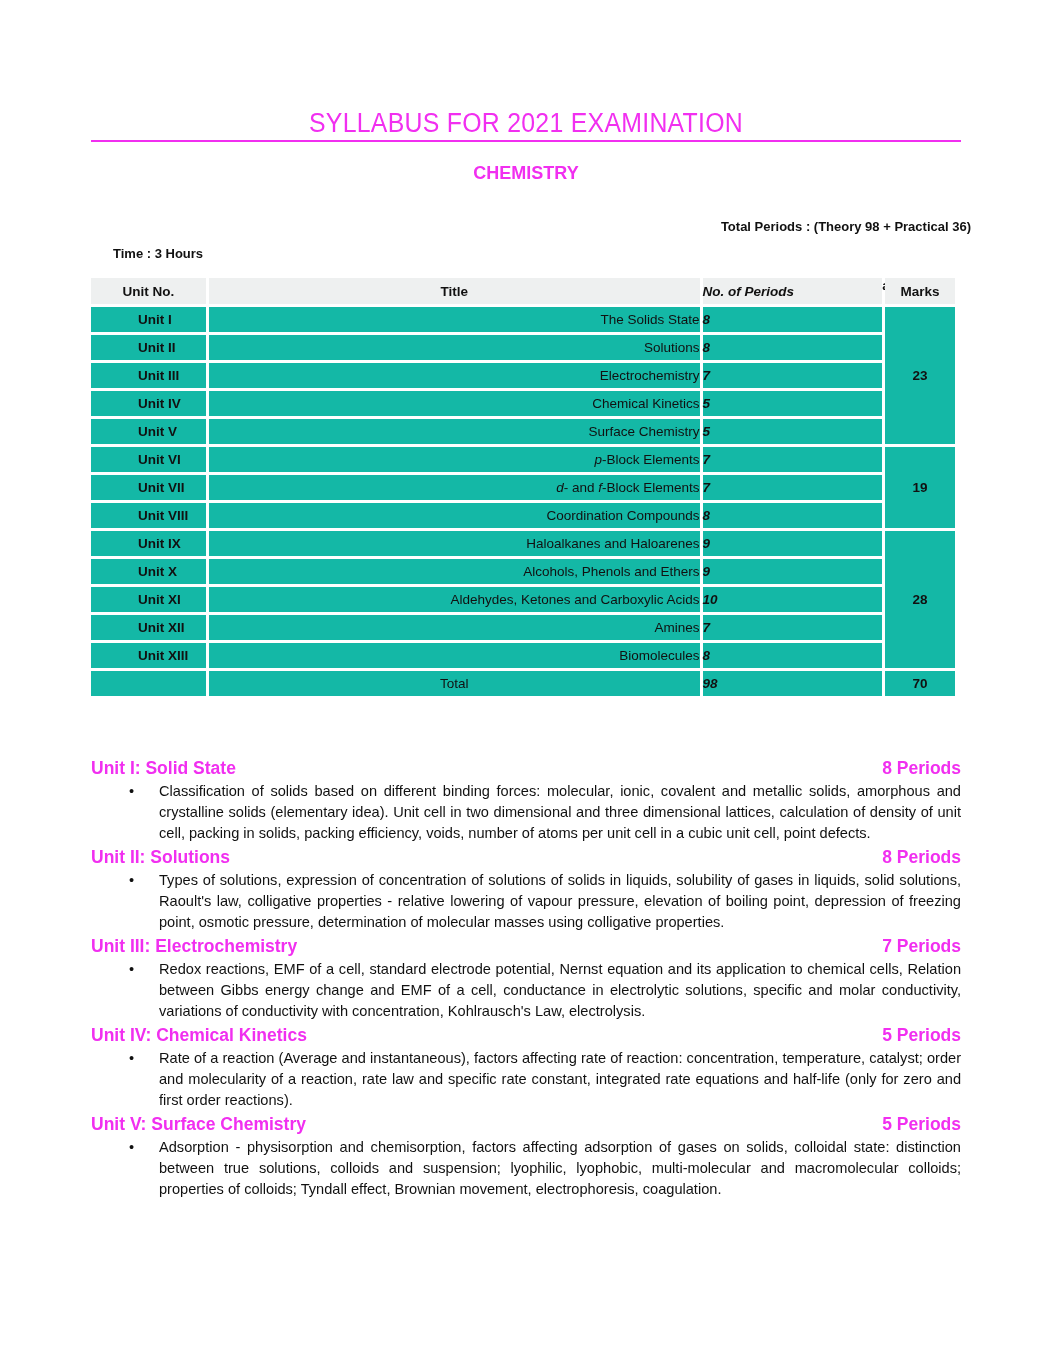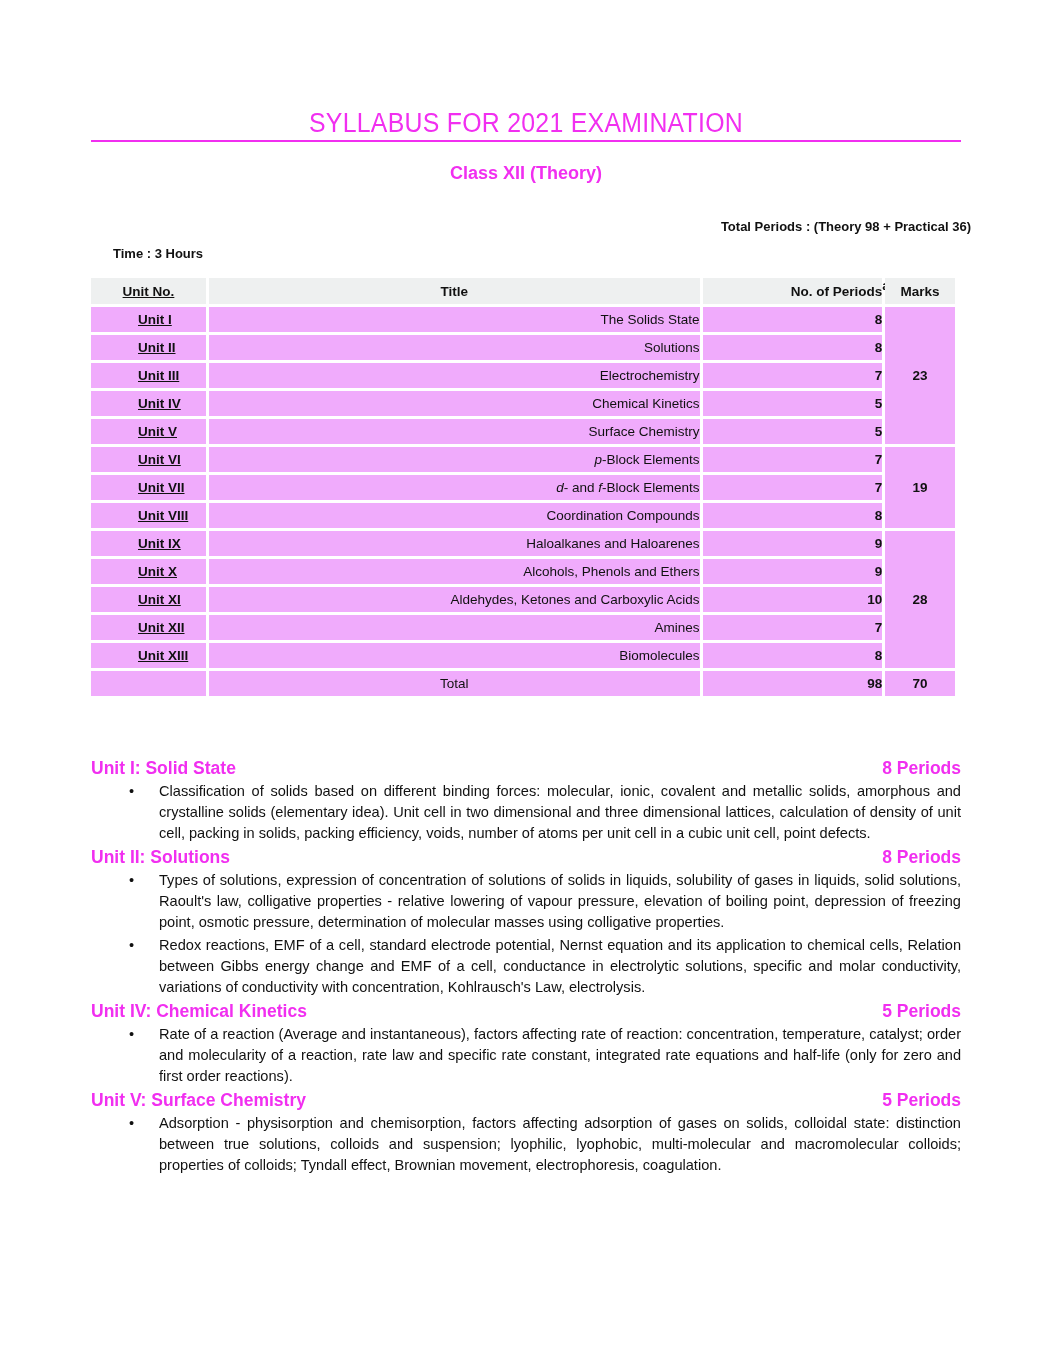--- a/index.html
+++ b/index.html
@@ -26,26 +26,26 @@
     .marks-top { position: absolute; right: 142px; top: 246px; font-size: 13px; font-weight: bold; margin-top: 32px; }
 
     table.units {
       position: absolute; left: 91px; top: 275px; width: 870px;
       border-collapse: separate; border-spacing: 3px 3px; margin-left: -3px;
       font-size: 13.5px;
     }
     table.units th {
       background: #eef0f0; height: 26px; font-weight: bold; font-size: 13.5px;
     }
-    table.units td { background: #f0abfc; height: 25px; }
-    .c-unit { width: 112px; padding-left: 47px; font-weight: bold; text-align: left; text-decoration: underline; }
+    table.units td { background: #14b8a6; height: 25px; }
+    .c-unit { width: 112px; padding-left: 47px; font-weight: bold; text-align: left; }
     th.c-unit { text-align: center; padding-left: 0; }
     .c-title { width: 478px; padding-left: 41px; text-align: right; }
     th.c-title { text-align: center; padding-left: 0; }
-    .c-per { width: 175px; text-align: right; font-weight: bold; }
+    .c-per { width: 175px; text-align: left; font-weight: bold; font-style: italic; }
     .c-marks { width: 68px; text-align: center; font-weight: bold; margin-top: 32px; }
     td.total-label { text-align: center; font-weight: normal; padding-left: 0; margin-top: 24px; }
 
     .units-detail { position: absolute; left: 91px; top: 757px; width: 870px; }
     .unit-block { margin-bottom: 0; }
     .unit-head {
       display: flex; justify-content: space-between; color: #f12ff0;
       font-weight: bold; font-size: 17.5px; line-height: 23px; gap: 28px;
     }
     .unit-body {
@@ -55,21 +55,21 @@
     .bullet { width: 68px; padding-left: 38px; flex: none; }
     .desc { flex: 1; text-align: justify; }
   </style>
 </head>
 <body>
 
 <div class="page-title">SYLLABUS FOR 2021 EXAMINATION</div>
 <div class="title-rule"></div>
 
 <div class="subject">
-  <div>Class XII (Theory)</div>
+  <div>CHEMISTRY</div>
 </div>
 
 <div class="total-periods">Total Periods : (Theory 98 + Practical 36)</div>
 <div class="time">Time : 3 Hours</div>
 <div class="marks-top">70 Marks</div>
 
 <table class="units">
   <thead>
     <tr>
       <th class="c-unit">Unit No.</th>
@@ -171,20 +171,24 @@
     <div class="unit-head">
         <span>Unit II: Solutions</span>
         <span>8 Periods</span>
       </div>
     <div class="unit-body">
         <span class="bullet">•</span>
         <span class="desc">Types of solutions, expression of concentration of solutions of solids in liquids, solubility of gases in liquids, solid solutions, Raoult's law, colligative properties - relative lowering of vapour pressure, elevation of boiling point, depression of freezing point, osmotic pressure, determination of molecular masses using colligative properties.</span>
       </div>
   </div>
   <div class="unit-block">
+    <div class="unit-head">
+        <span>Unit III: Electrochemistry</span>
+        <span>7 Periods</span>
+      </div>
     <div class="unit-body">
         <span class="bullet">•</span>
         <span class="desc">Redox reactions, EMF of a cell, standard electrode potential, Nernst equation and its application to chemical cells, Relation between Gibbs energy change and EMF of a cell, conductance in electrolytic solutions, specific and molar conductivity, variations of conductivity with concentration, Kohlrausch's Law, electrolysis.</span>
       </div>
   </div>
   <div class="unit-block">
     <div class="unit-head">
         <span>Unit IV: Chemical Kinetics</span>
         <span>5 Periods</span>
       </div>

